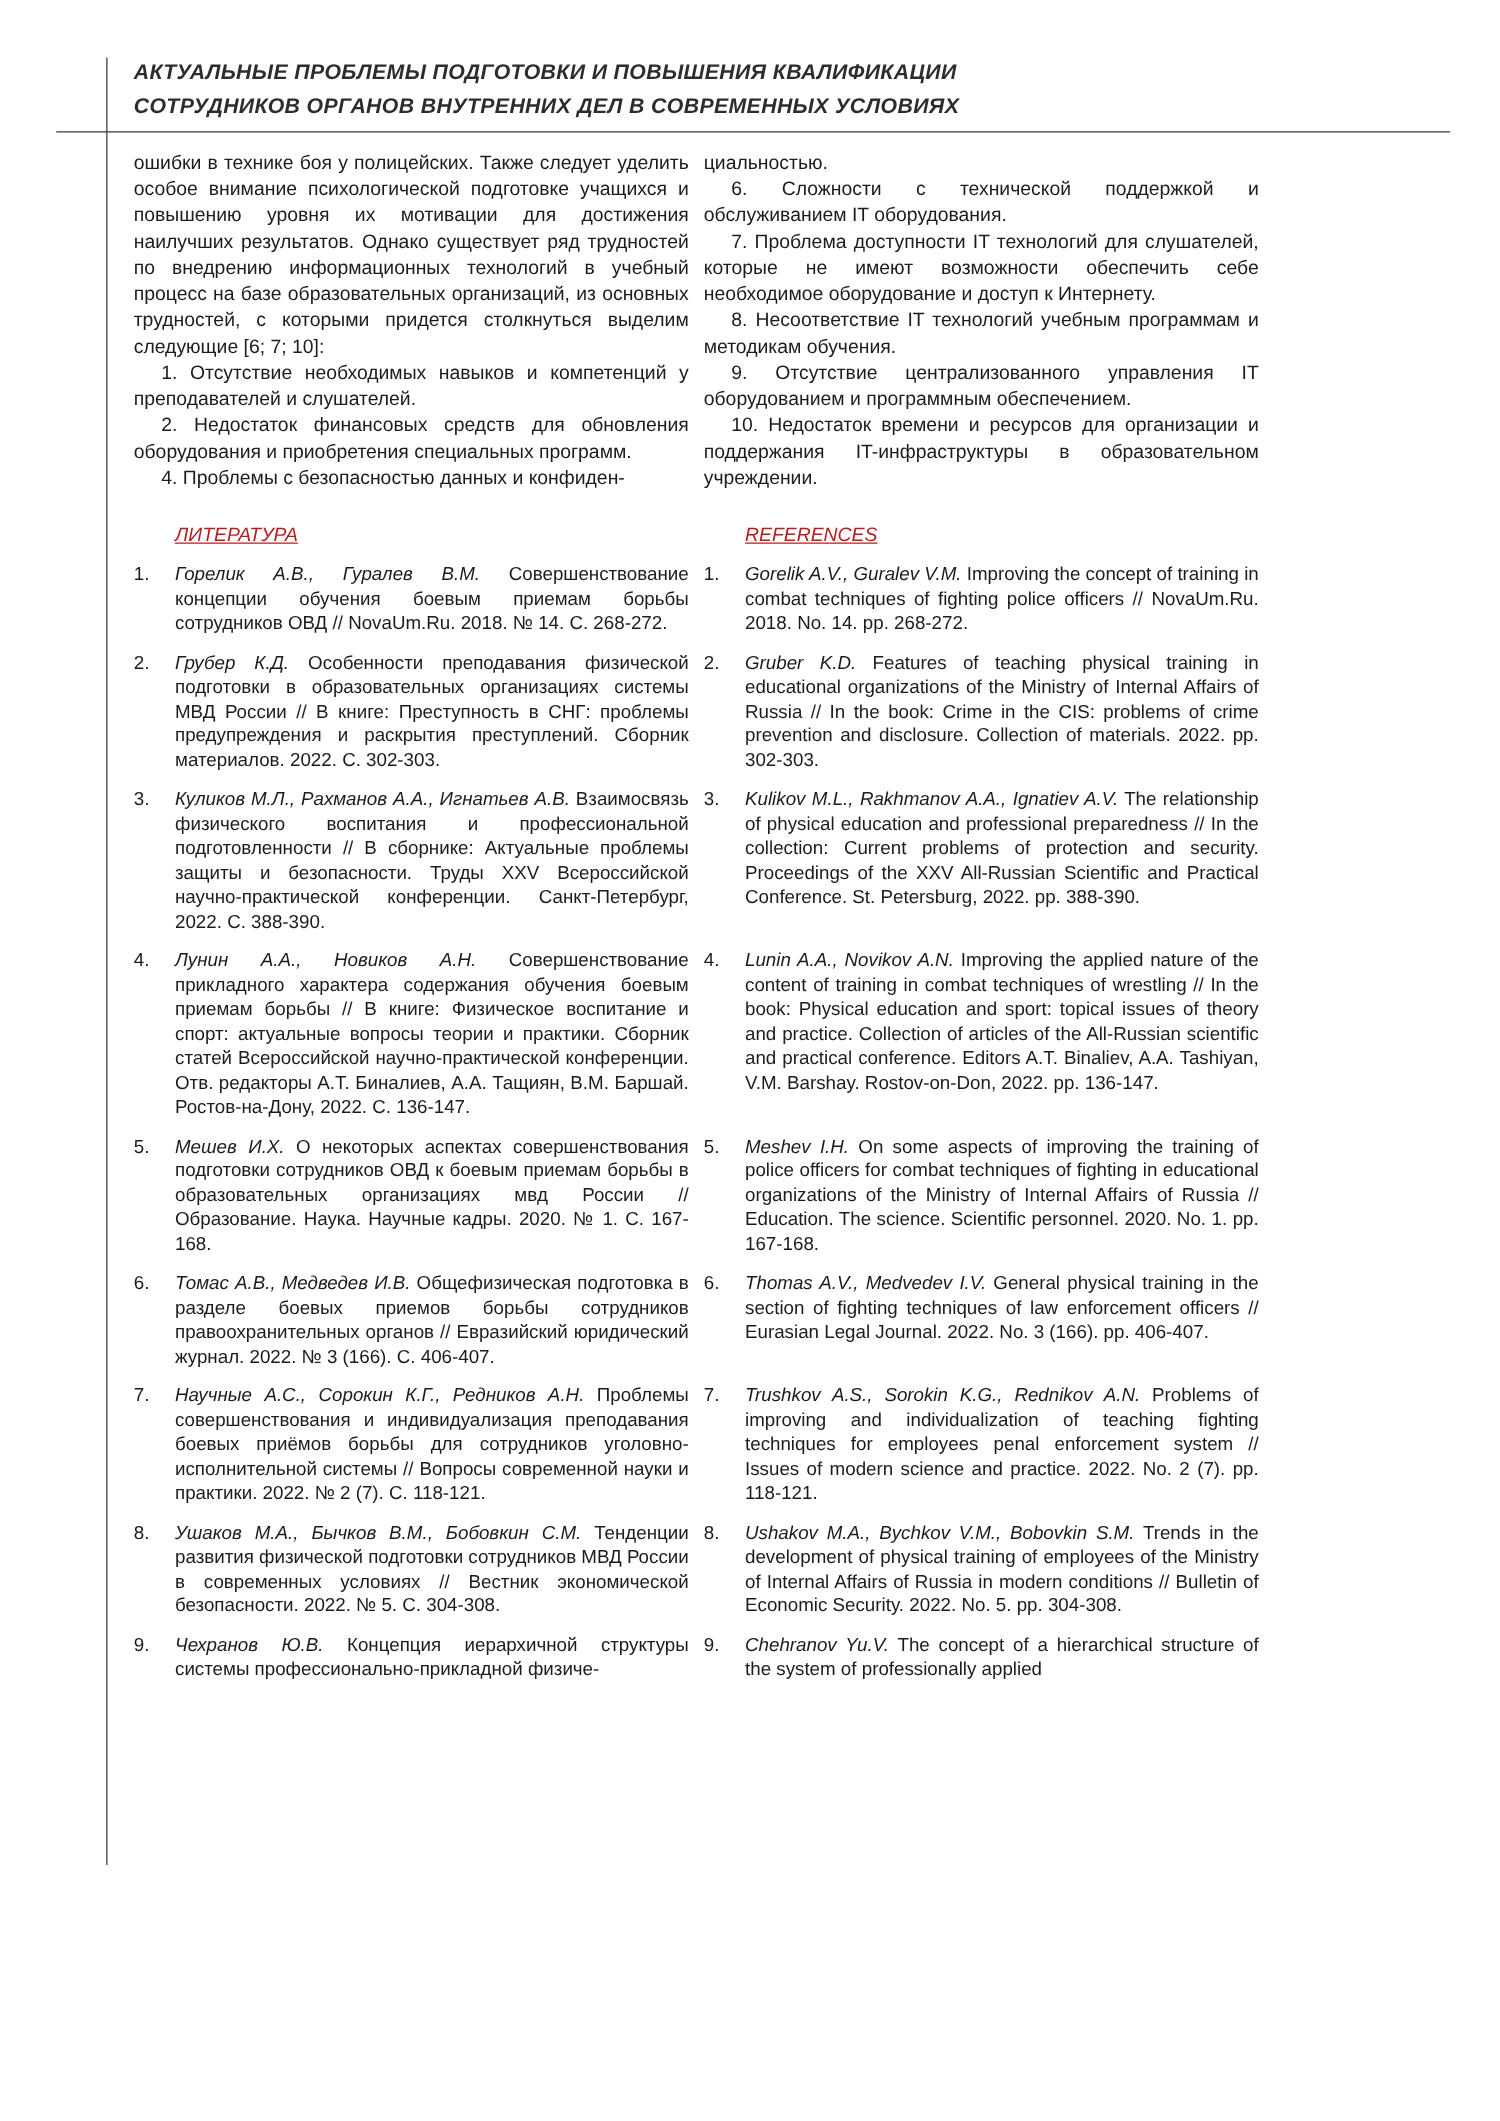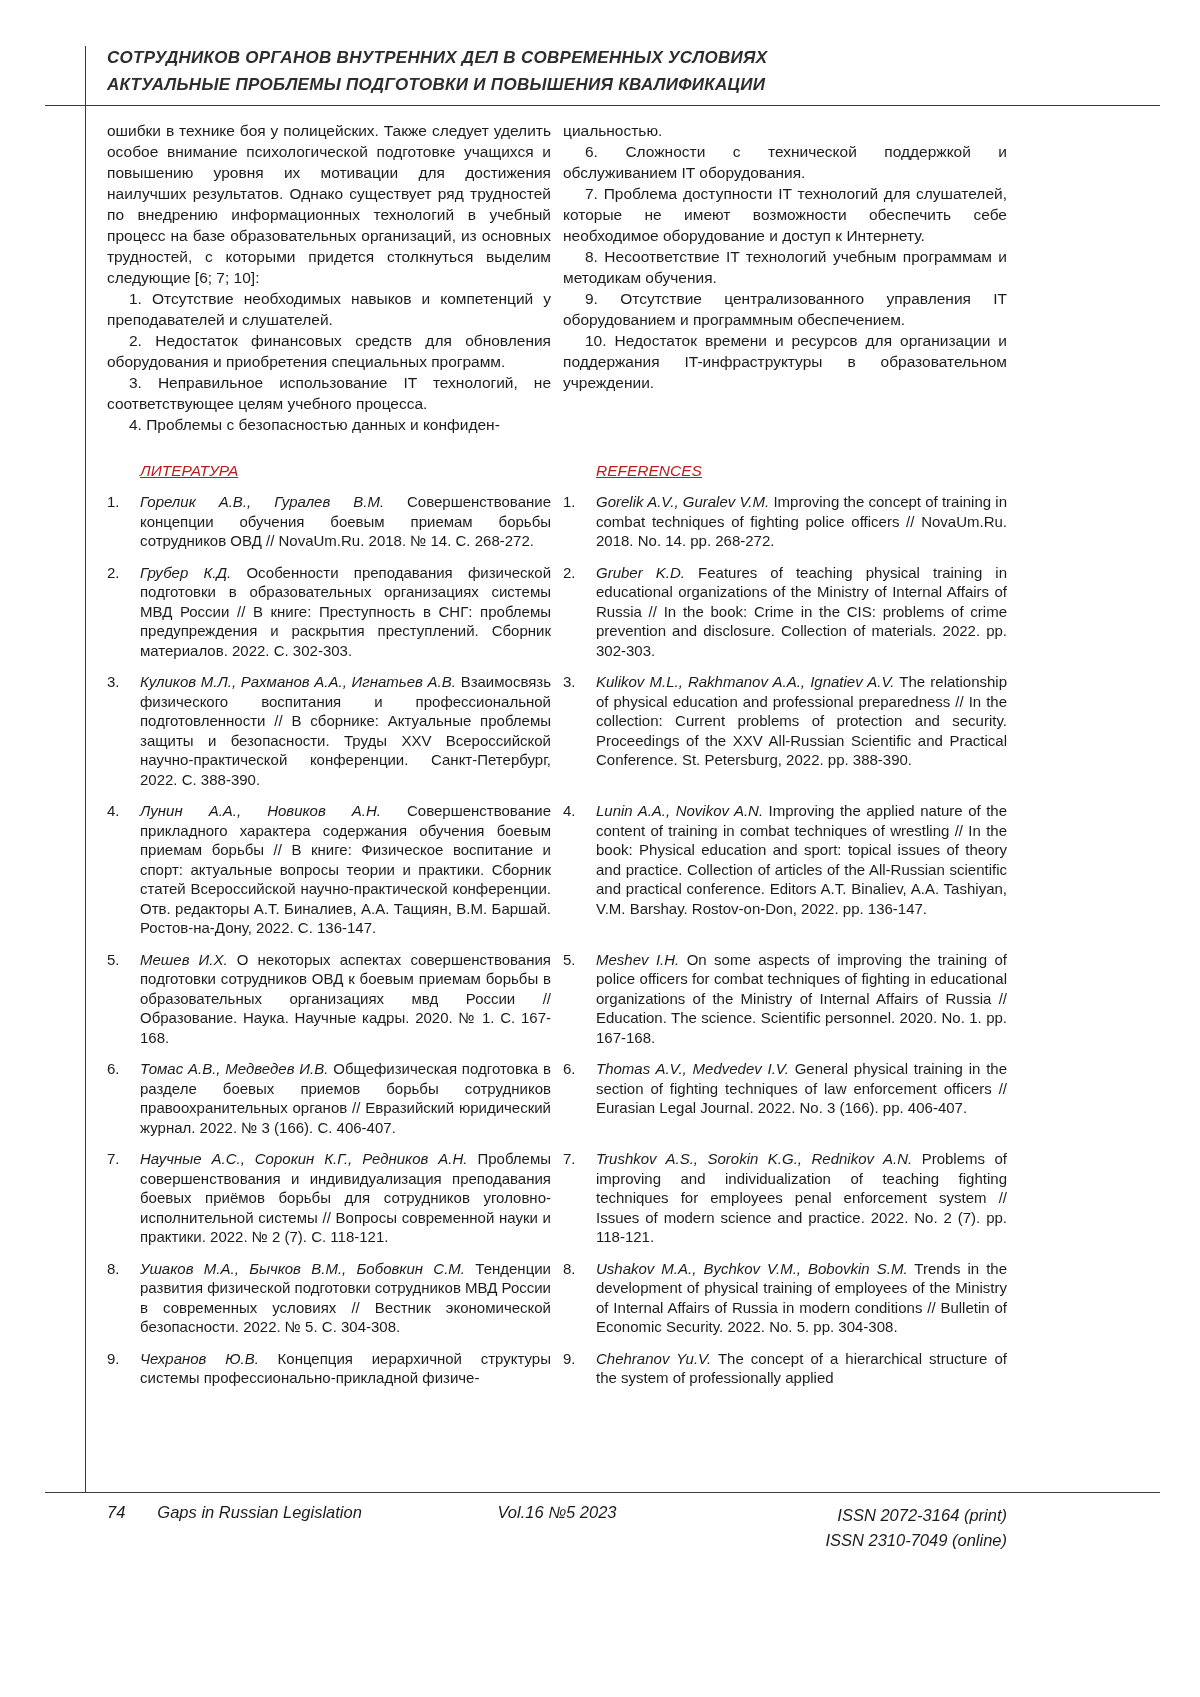--- a/index.html
+++ b/index.html
@@ -112,33 +112,32 @@
   }
 </style>
 </head>
 <body>
 
 <div class="page">
 
   <div class="vrule"></div>
 
   <div class="running-header">
+    <div>АКТУАЛЬНЫЕ ПРОБЛЕМЫ ПОДГОТОВКИ И ПОВЫШЕНИЯ КВАЛИФИКАЦИИ</div>
     <div>СОТРУДНИКОВ ОРГАНОВ ВНУТРЕННИХ ДЕЛ В СОВРЕМЕННЫХ УСЛОВИЯХ</div>
-    <div>АКТУАЛЬНЫЕ ПРОБЛЕМЫ ПОДГОТОВКИ И ПОВЫШЕНИЯ КВАЛИФИКАЦИИ</div>
   </div>
 
   <div class="header-rule"></div>
 
   <div class="main">
 
     <div class="body-col">
       <p>ошибки в технике боя у полицейских. Также следует уделить особое внимание психологической подготовке учащихся и повышению уровня их мотивации для достижения наилучших результатов. Однако существует ряд трудностей по внедрению информационных технологий в учебный процесс на базе образовательных организаций, из основных трудностей, с которыми придется столкнуться выделим следующие [6; 7; 10]:</p>
       <p class="ind">1. Отсутствие необходимых навыков и компетенций у преподавателей и слушателей.</p>
       <p class="ind">2. Недостаток финансовых средств для обновления оборудования и приобретения специальных программ.</p>
-      <p class="ind">3. Неправильное использование IT технологий, не соответствующее целям учебного процесса.</p>
       <p class="ind">4. Проблемы с безопасностью данных и конфиден-</p>
     </div>
     <div class="body-col">
       <p>циальностью.</p>
       <p class="ind">6. Сложности с технической поддержкой и обслуживанием IT оборудования.</p>
       <p class="ind">7. Проблема доступности IT технологий для слушателей, которые не имеют возможности обеспечить себе необходимое оборудование и доступ к Интернету.</p>
       <p class="ind">8. Несоответствие IT технологий учебным программам и методикам обучения.</p>
       <p class="ind">9. Отсутствие централизованного управления IT оборудованием и программным обеспечением.</p>
       <p class="ind">10. Недостаток времени и ресурсов для организации и поддержания IT-инфраструктуры в образовательном учреждении.</p>
     </div>
@@ -168,27 +167,14 @@
     <div class="ref-item"><span class="num">7.</span><span class="authors">Trushkov A.S., Sorokin K.G., Rednikov A.N.</span><span> Problems of improving and individualization of teaching fighting techniques for employees penal enforcement system // Issues of modern science and practice. 2022. No. 2 (7). pp. 118-121.</span></div>
 
     <div class="ref-item"><span class="num">8.</span><span class="authors">Ушаков М.А., Бычков В.М., Бобовкин С.М.</span><span> Тенденции развития физической подготовки сотрудников МВД России в современных условиях // Вестник экономической безопасности. 2022. № 5. С. 304-308.</span></div>
     <div class="ref-item"><span class="num">8.</span><span class="authors">Ushakov M.A., Bychkov V.M., Bobovkin S.M.</span><span> Trends in the development of physical training of employees of the Ministry of Internal Affairs of Russia in modern conditions // Bulletin of Economic Security. 2022. No. 5. pp. 304-308.</span></div>
 
     <div class="ref-item"><span class="num">9.</span><span class="authors">Чехранов Ю.В.</span><span> Концепция иерархичной структуры системы профессионально-прикладной физиче-</span></div>
     <div class="ref-item"><span class="num">9.</span><span class="authors">Chehranov Yu.V.</span><span> The concept of a hierarchical structure of the system of professionally applied</span></div>
 
   </div>
 
-  <div class="footer">
-    <div class="footer-content">
-      <div class="footer-left">
-        <span class="page-num">74</span>
-        <span class="journal-title">Gaps in Russian Legislation</span>
-      </div>
-      <div class="footer-center">Vol.16 №5  2023</div>
-      <div class="footer-right">
-        <div>ISSN 2072-3164 (print)</div>
-        <div>ISSN 2310-7049 (online)</div>
-      </div>
-    </div>
-  </div>
 
 </div>
 
 </body></html>

